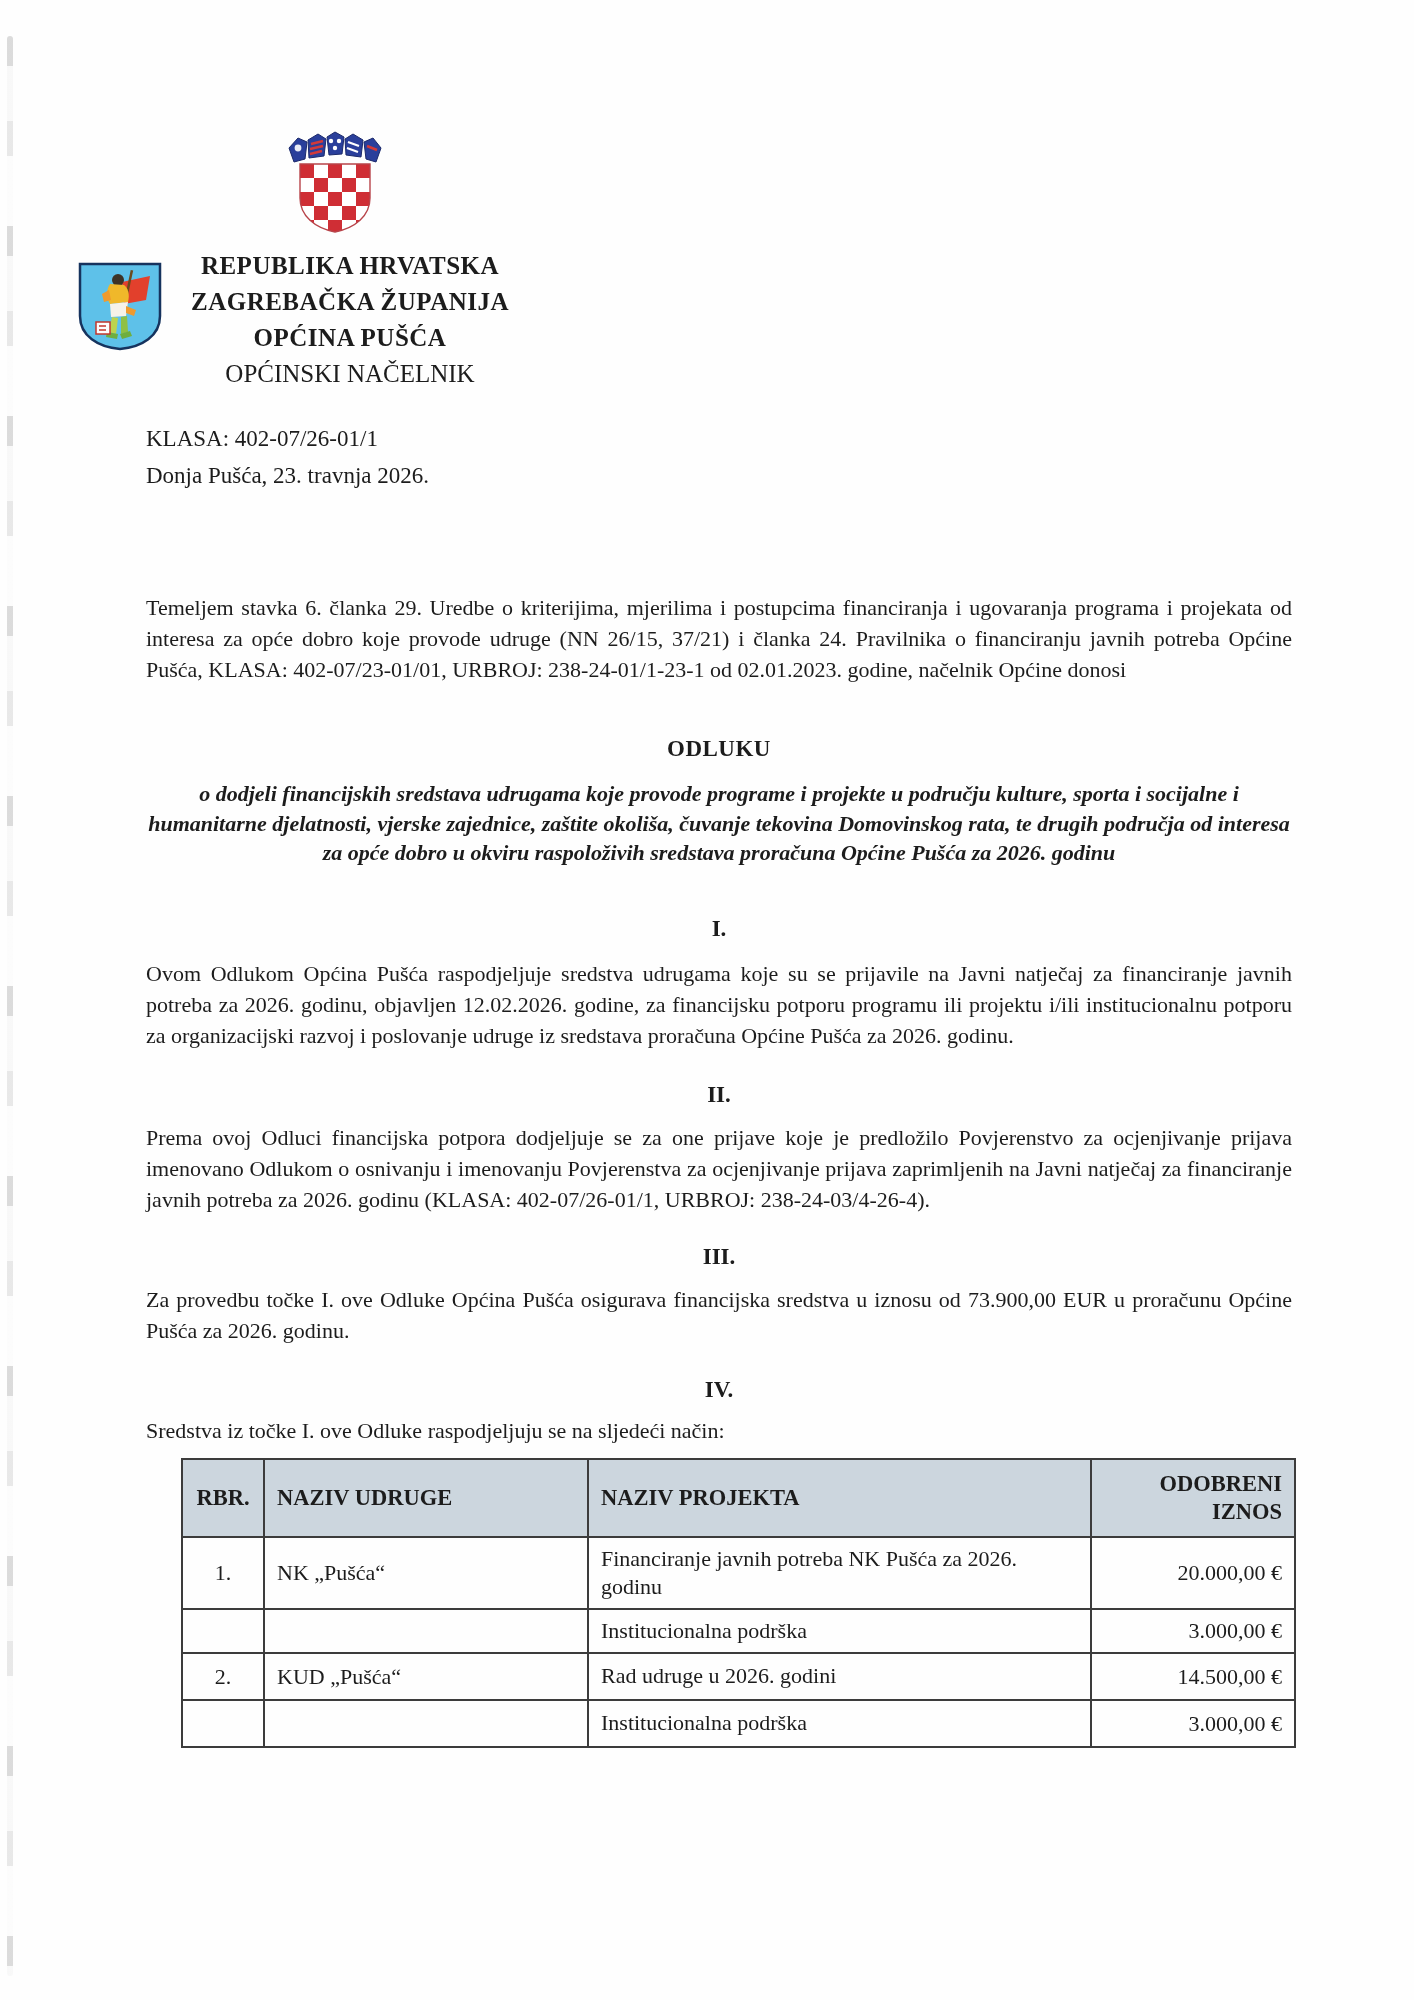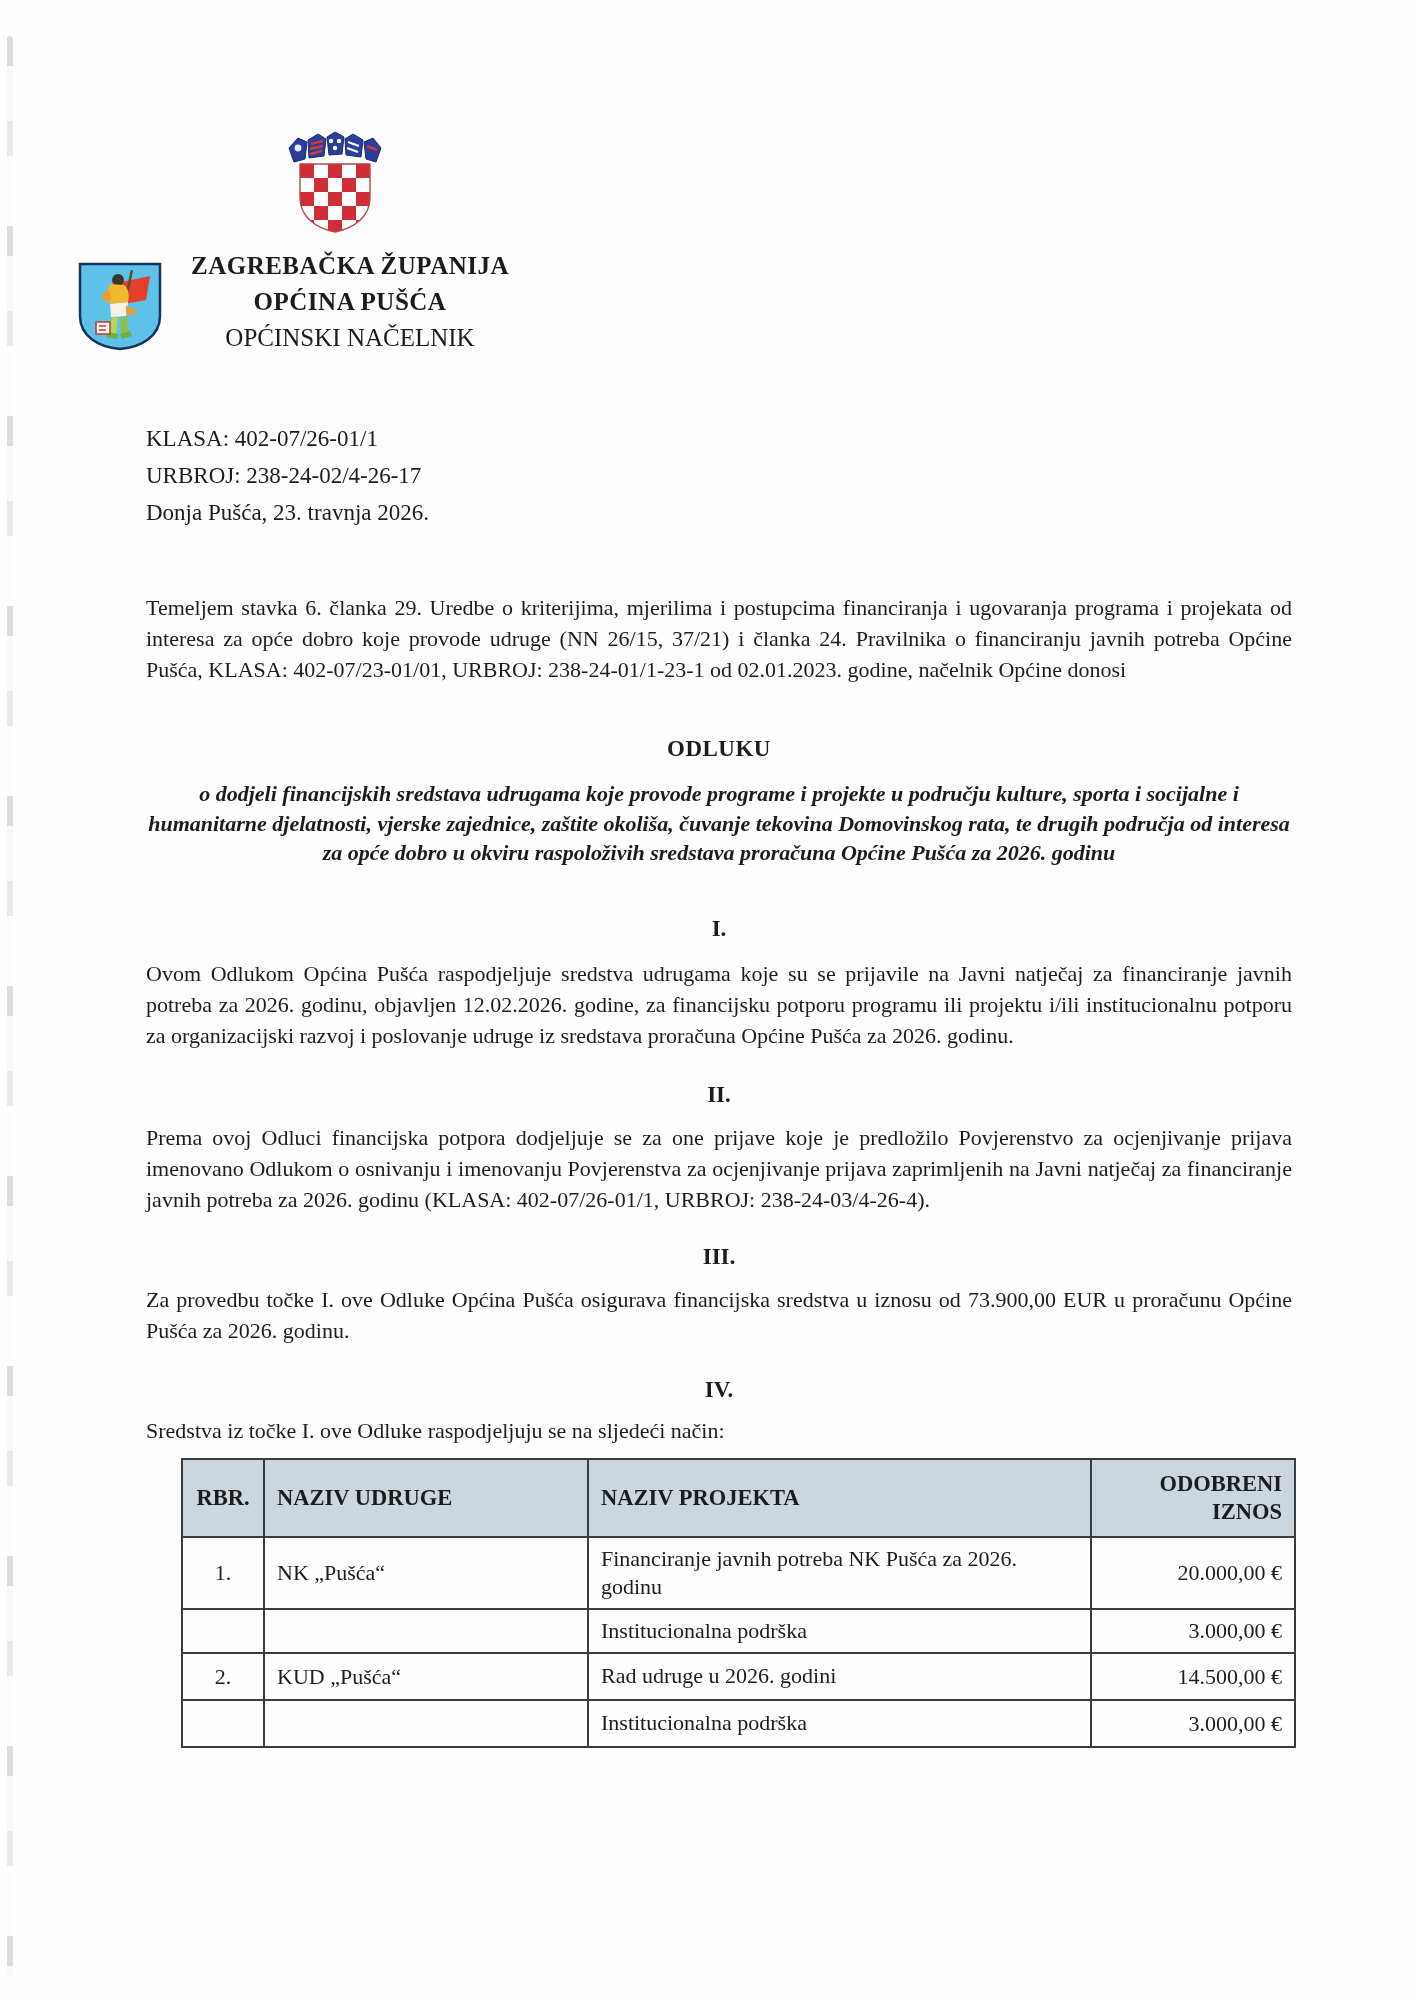--- a/index.html
+++ b/index.html
@@ -152,28 +152,28 @@
       <path d="M45 57 L51 56 L52 72 L45 74 Z" fill="#8fc045"></path>
       <path d="M31 72 L42 74 L41 79 L30 77 Z" fill="#6fae3f"></path>
       <path d="M44 74 L54 71 L56 76 L46 79 Z" fill="#6fae3f"></path>
       <rect x="20" y="62" width="14" height="12" fill="#fdfdfd" stroke="#c2372c" stroke-width="1.5"></rect>
       <path d="M23 66 L30 66 M23 70 L30 70" stroke="#c2372c" stroke-width="1.4"></path>
       <path d="M50 46 L60 50 L58 56 L50 53 Z" fill="#ef9a2e"></path>
     </svg>
   </div>
 
   <div class="head-block">
+    <div class="b">REPUBLIKA HRVATSKA</div>
     <div class="b">ZAGREBAČKA ŽUPANIJA</div>
     <div class="b">OPĆINA PUŠĆA</div>
     <div>OPĆINSKI NAČELNIK</div>
   </div>
 
   <div class="meta-block">
     <div>KLASA: 402-07/26-01/1</div>
-    <div>URBROJ: 238-24-02/4-26-17</div>
     <div>Donja Pušća, 23. travnja 2026.</div>
   </div>
 
   <div class="content">
     <p class="para">Temeljem stavka 6. članka 29. Uredbe o kriterijima, mjerilima i postupcima financiranja i ugovaranja programa i projekata od interesa za opće dobro koje provode udruge (NN 26/15, 37/21) i članka 24. Pravilnika o financiranju javnih potreba Općine Pušća, KLASA: 402-07/23-01/01, URBROJ: 238-24-01/1-23-1 od 02.01.2023. godine, načelnik Općine donosi</p>
 
     <p class="doc-title">ODLUKU</p>
     <p class="doc-subtitle">o dodjeli financijskih sredstava udrugama koje provode programe i projekte u području kulture, sporta i socijalne i humanitarne djelatnosti, vjerske zajednice, zaštite okoliša, čuvanje tekovina Domovinskog rata, te drugih područja od interesa za opće dobro u okviru raspoloživih sredstava proračuna Općine Pušća za 2026. godinu</p>
 
     <p class="numeral m-num-1">I.</p>

